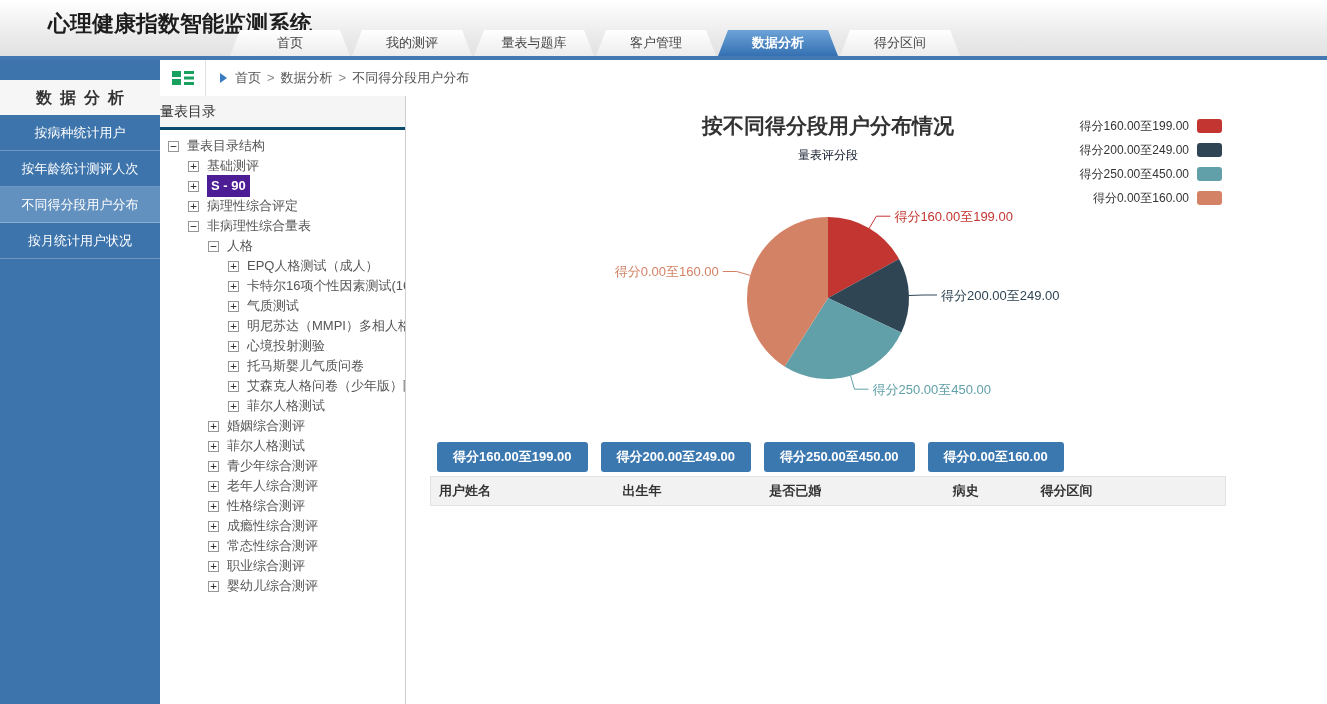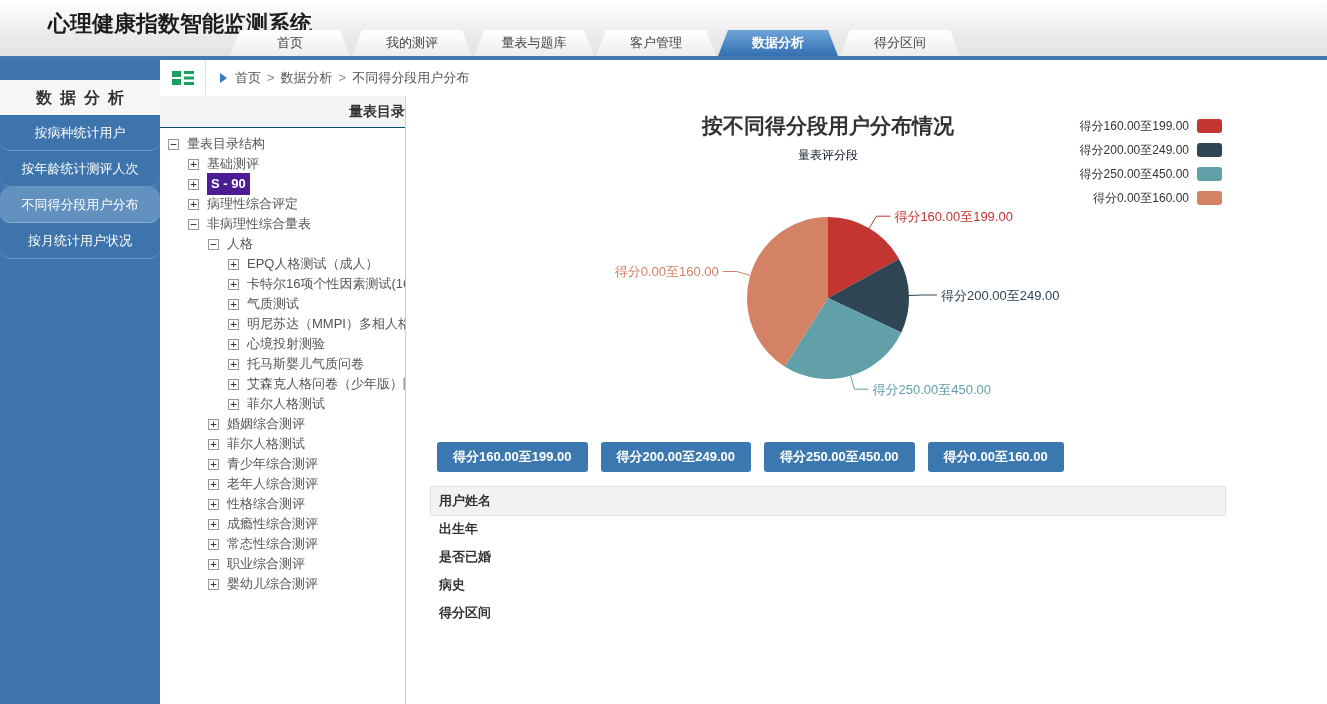--- a/index.html
+++ b/index.html
@@ -15,39 +15,39 @@
     font-size:13px;color:#444;background:linear-gradient(#ffffff,#ededed);
     clip-path:polygon(10px 0,calc(100% - 10px) 0,100% 100%,0 100%);cursor:pointer;}
   .tab.active{background:linear-gradient(#6da3d8,#3470b2);color:#fff;font-weight:bold;}
   .nav-underline{position:absolute;left:0;top:56px;width:1327px;height:4px;background:#4478b2;}
 
   
   .sidebar{position:absolute;left:0;top:60px;width:160px;height:644px;background:#3d74ac;}
   .sidebar-title{margin-top:20px;height:35px;line-height:35px;background:#f6f6f6;
     color:#333;font-size:16px;font-weight:bold;text-align:center;letter-spacing:8px;text-indent:8px;}
   .side-item{height:35px;line-height:35px;text-align:center;color:#fff;font-size:13px;
-    border-bottom:1px solid rgba(255,255,255,.25);cursor:pointer;border-radius:10px;}
+    border-bottom:1px solid rgba(255,255,255,.25);cursor:pointer;}
   .side-item.active{background:#6290bf;}
 
   
   .crumb-bar{position:absolute;left:160px;top:60px;width:1167px;height:36px;background:#fff;
     border-bottom:1px solid #d9d9d9;display:flex;align-items:center;}
   .crumb-icon-box{width:45px;height:36px;border-right:1px solid #e2e2e2;display:flex;
     align-items:center;justify-content:center;flex:0 0 auto;}
   .crumb-tri{width:0;height:0;border-left:7px solid #3a7cc0;border-top:5px solid transparent;
     border-bottom:5px solid transparent;margin:0 8px 0 14px;}
   .crumb{font-size:13px;color:#555;}
   .crumb .sep{color:#888;margin:0 6px;}
   .crumb-item{cursor:pointer;}
 
   
   .tree-panel{position:absolute;left:160px;top:96px;width:246px;height:608px;background:#fff;
     border-right:1px solid #cfcfcf;box-sizing:border-box;overflow:hidden;}
-  .tree-header{height:31px;line-height:31px;background:#f5f5f5;border-bottom:1px solid #0c4a6e;
-    text-align:right;font-size:14px;color:#333;font-weight:700;}
+  .tree-header{height:31px;line-height:31px;background:#f5f5f5;border-bottom:3px solid #0c4a6e;
+    text-align:left;font-size:14px;color:#333;font-weight:400;}
   .tree{padding-top:6px;}
   .tree-row{height:20px;line-height:20px;font-size:13px;color:#555;white-space:nowrap;
     display:flex;align-items:center;cursor:pointer;}
   .expander{flex:0 0 auto;width:11px;height:11px;box-sizing:border-box;border:1px solid #979797;
     background:#fff;color:#333;font-size:11px;line-height:9px;text-align:center;margin-right:8px;
     font-family:"DejaVu Sans Mono",monospace;}
   .tree-label.selected{background:#4c1d95;color:#fff;font-weight:bold;padding:1px 4px;}
 
   
   .content{position:absolute;left:406px;top:96px;width:921px;height:608px;background:#fff;}
@@ -58,22 +58,22 @@
   .legend-row{display:flex;justify-content:flex-end;align-items:center;height:24px;cursor:pointer;}
   .legend-label{font-size:12px;color:#333;}
   .legend-swatch{width:25px;height:14px;border-radius:3px;margin-left:8px;}
   #pie-svg{position:absolute;left:0;top:0;}
 
   .btn-row{position:absolute;left:31px;top:346px;display:flex;}
   .seg-btn{height:30px;line-height:30px;padding:0 16px;margin-right:13px;background:#3c78b0;
     color:#fff;font-size:13px;font-weight:600;border:none;border-radius:3px;cursor:pointer;
     font-family:"Liberation Sans","DejaVu Sans",sans-serif;}
 
-  .data-table-header{position:absolute;left:24px;top:390px;width:796px;height:30px;
-    background:#f2f2f2;border:1px solid #e3e3e3;box-sizing:border-box;display:flex;flex-direction:column;}
+  .data-table-header{position:absolute;left:24px;top:380px;width:796px;height:30px;
+    background:#f2f2f2;border:1px solid #e3e3e3;box-sizing:border-box;display:flex;}
   .th{height:28px;line-height:28px;font-size:13px;font-weight:bold;color:#333;
     padding-left:8px;box-sizing:border-box;}
 </style>
 </head>
 <body>
 
 <div class="screen">
 
   <div class="top-header">
     <div class="app-title">心理健康指数智能监测系统</div>

